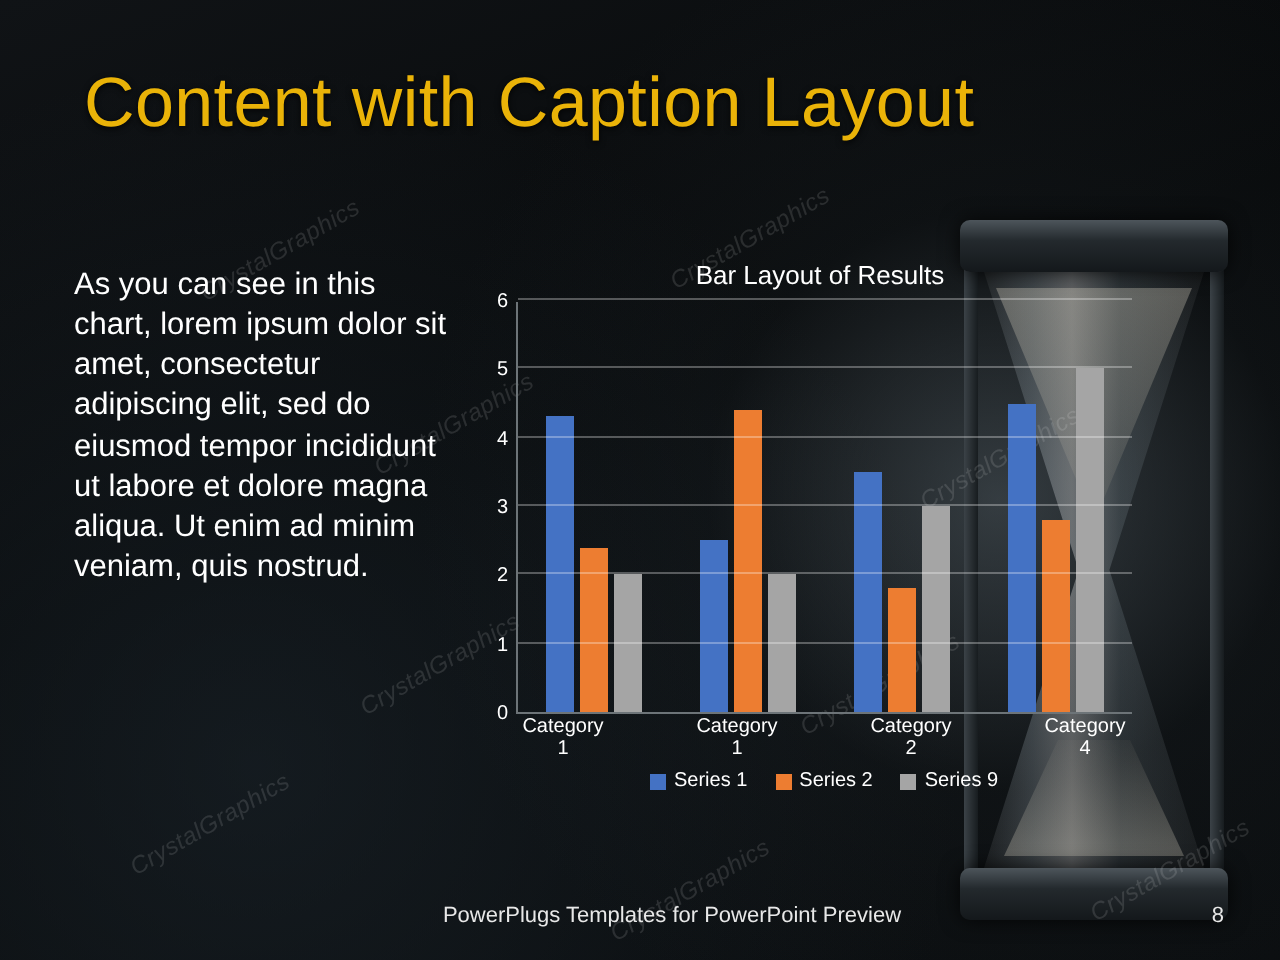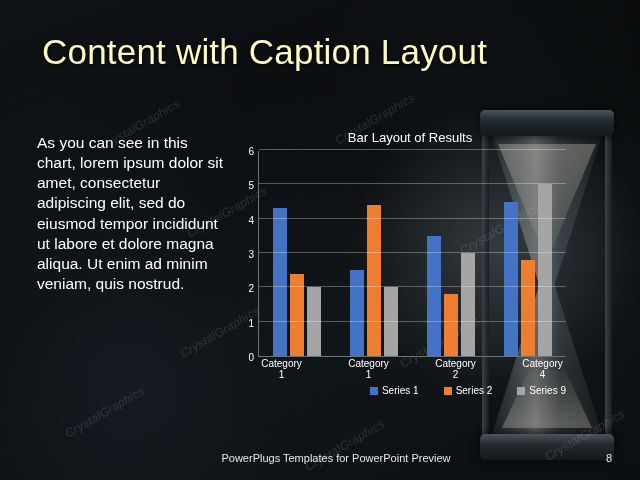--- a/index.html
+++ b/index.html
@@ -98,21 +98,21 @@
     letter-spacing: .3px;
     pointer-events: none;
   }
 
   
   #title {
     position: absolute;
     left: 42px;
     top: 32px;
     font-size: 35px;
-    color: #fef9c3;
+    color: #eab308;
     letter-spacing: 0.2px;
     font-weight: 400;
     text-shadow: 0 1px 3px rgba(0,0,0,0.8);
   }
 
   
   #caption {
     position: absolute;
     left: 37px;
     top: 133px;
@@ -202,22 +202,22 @@
   .xlabel {
     font-size: 10px;
     color: #ffffff;
     text-align: center;
     flex: 1;
   }
   #legend {
     margin-top: 6px;
     margin-left: 22px;
     display: flex;
-    justify-content: flex-end;
-    gap: 25px;
+    justify-content: center;
+    gap: 14px;
   }
   .legend-item {
     display: flex;
     align-items: center;
     gap: 4px;
     font-size: 10px;
     color: #ffffff;
   }
   .swatch { width: 8px; height: 8px; display: inline-block; }
   .swatch.s1 { background: #4472c4; }

